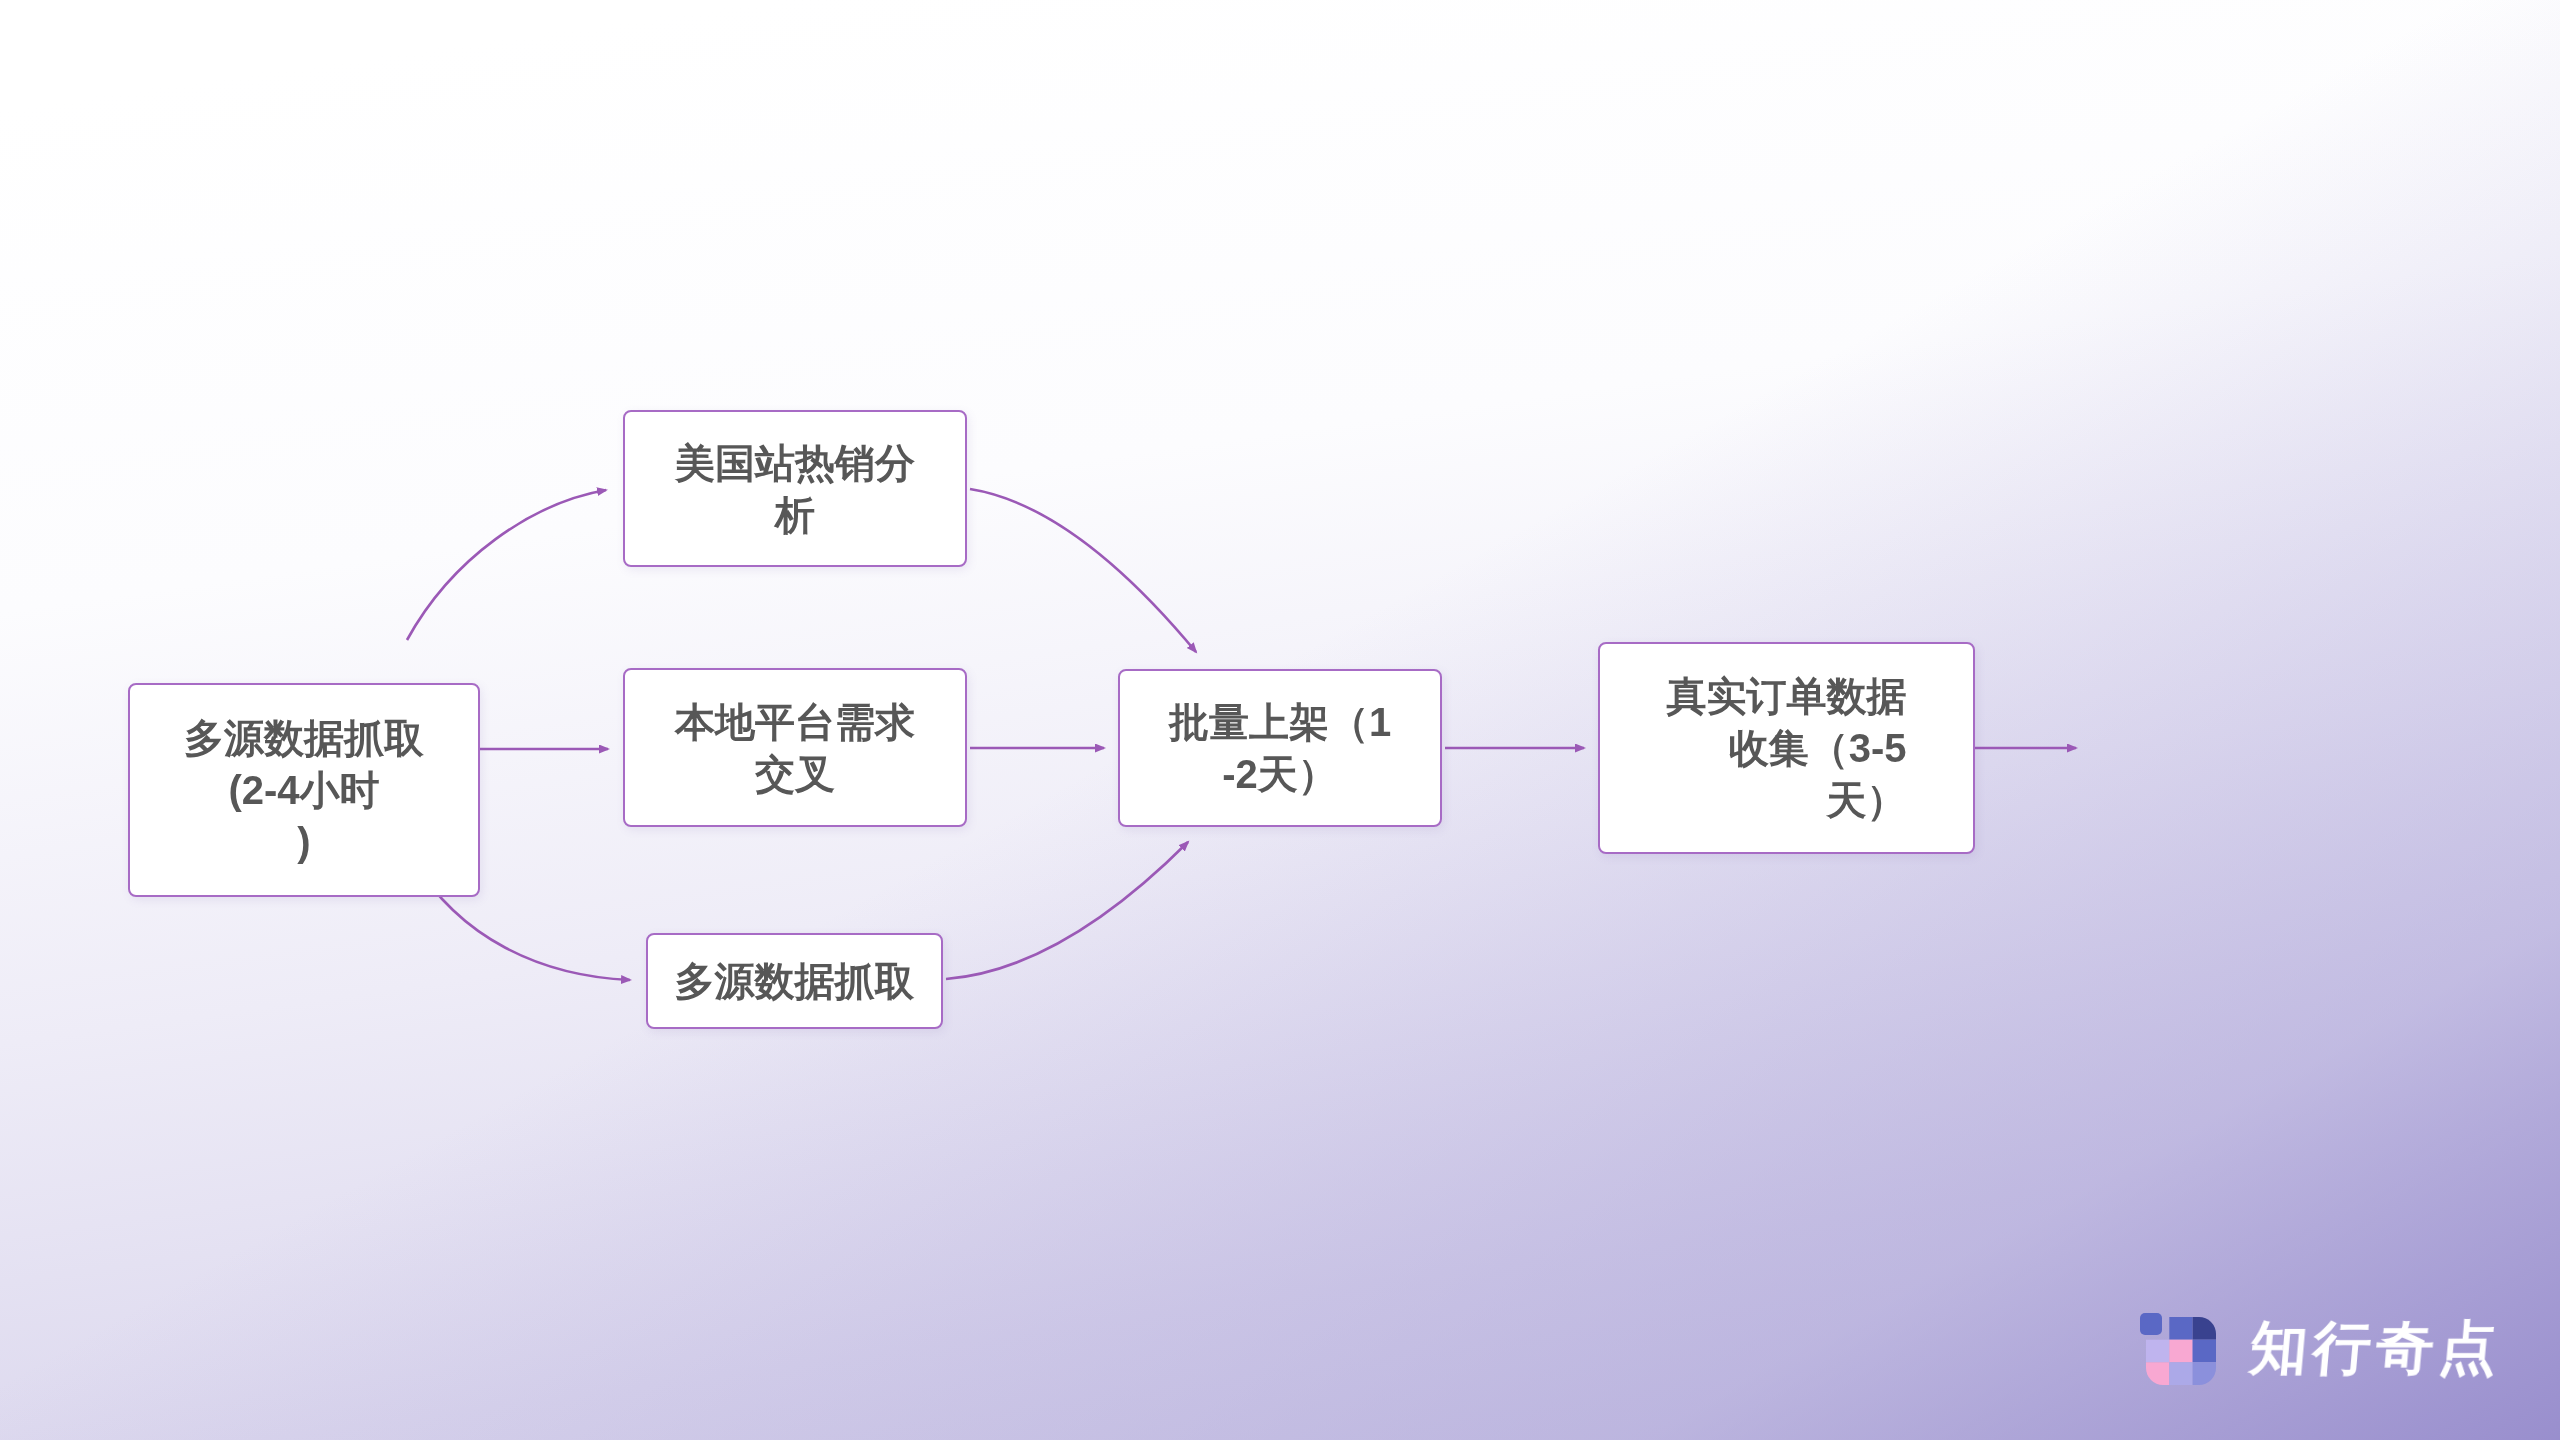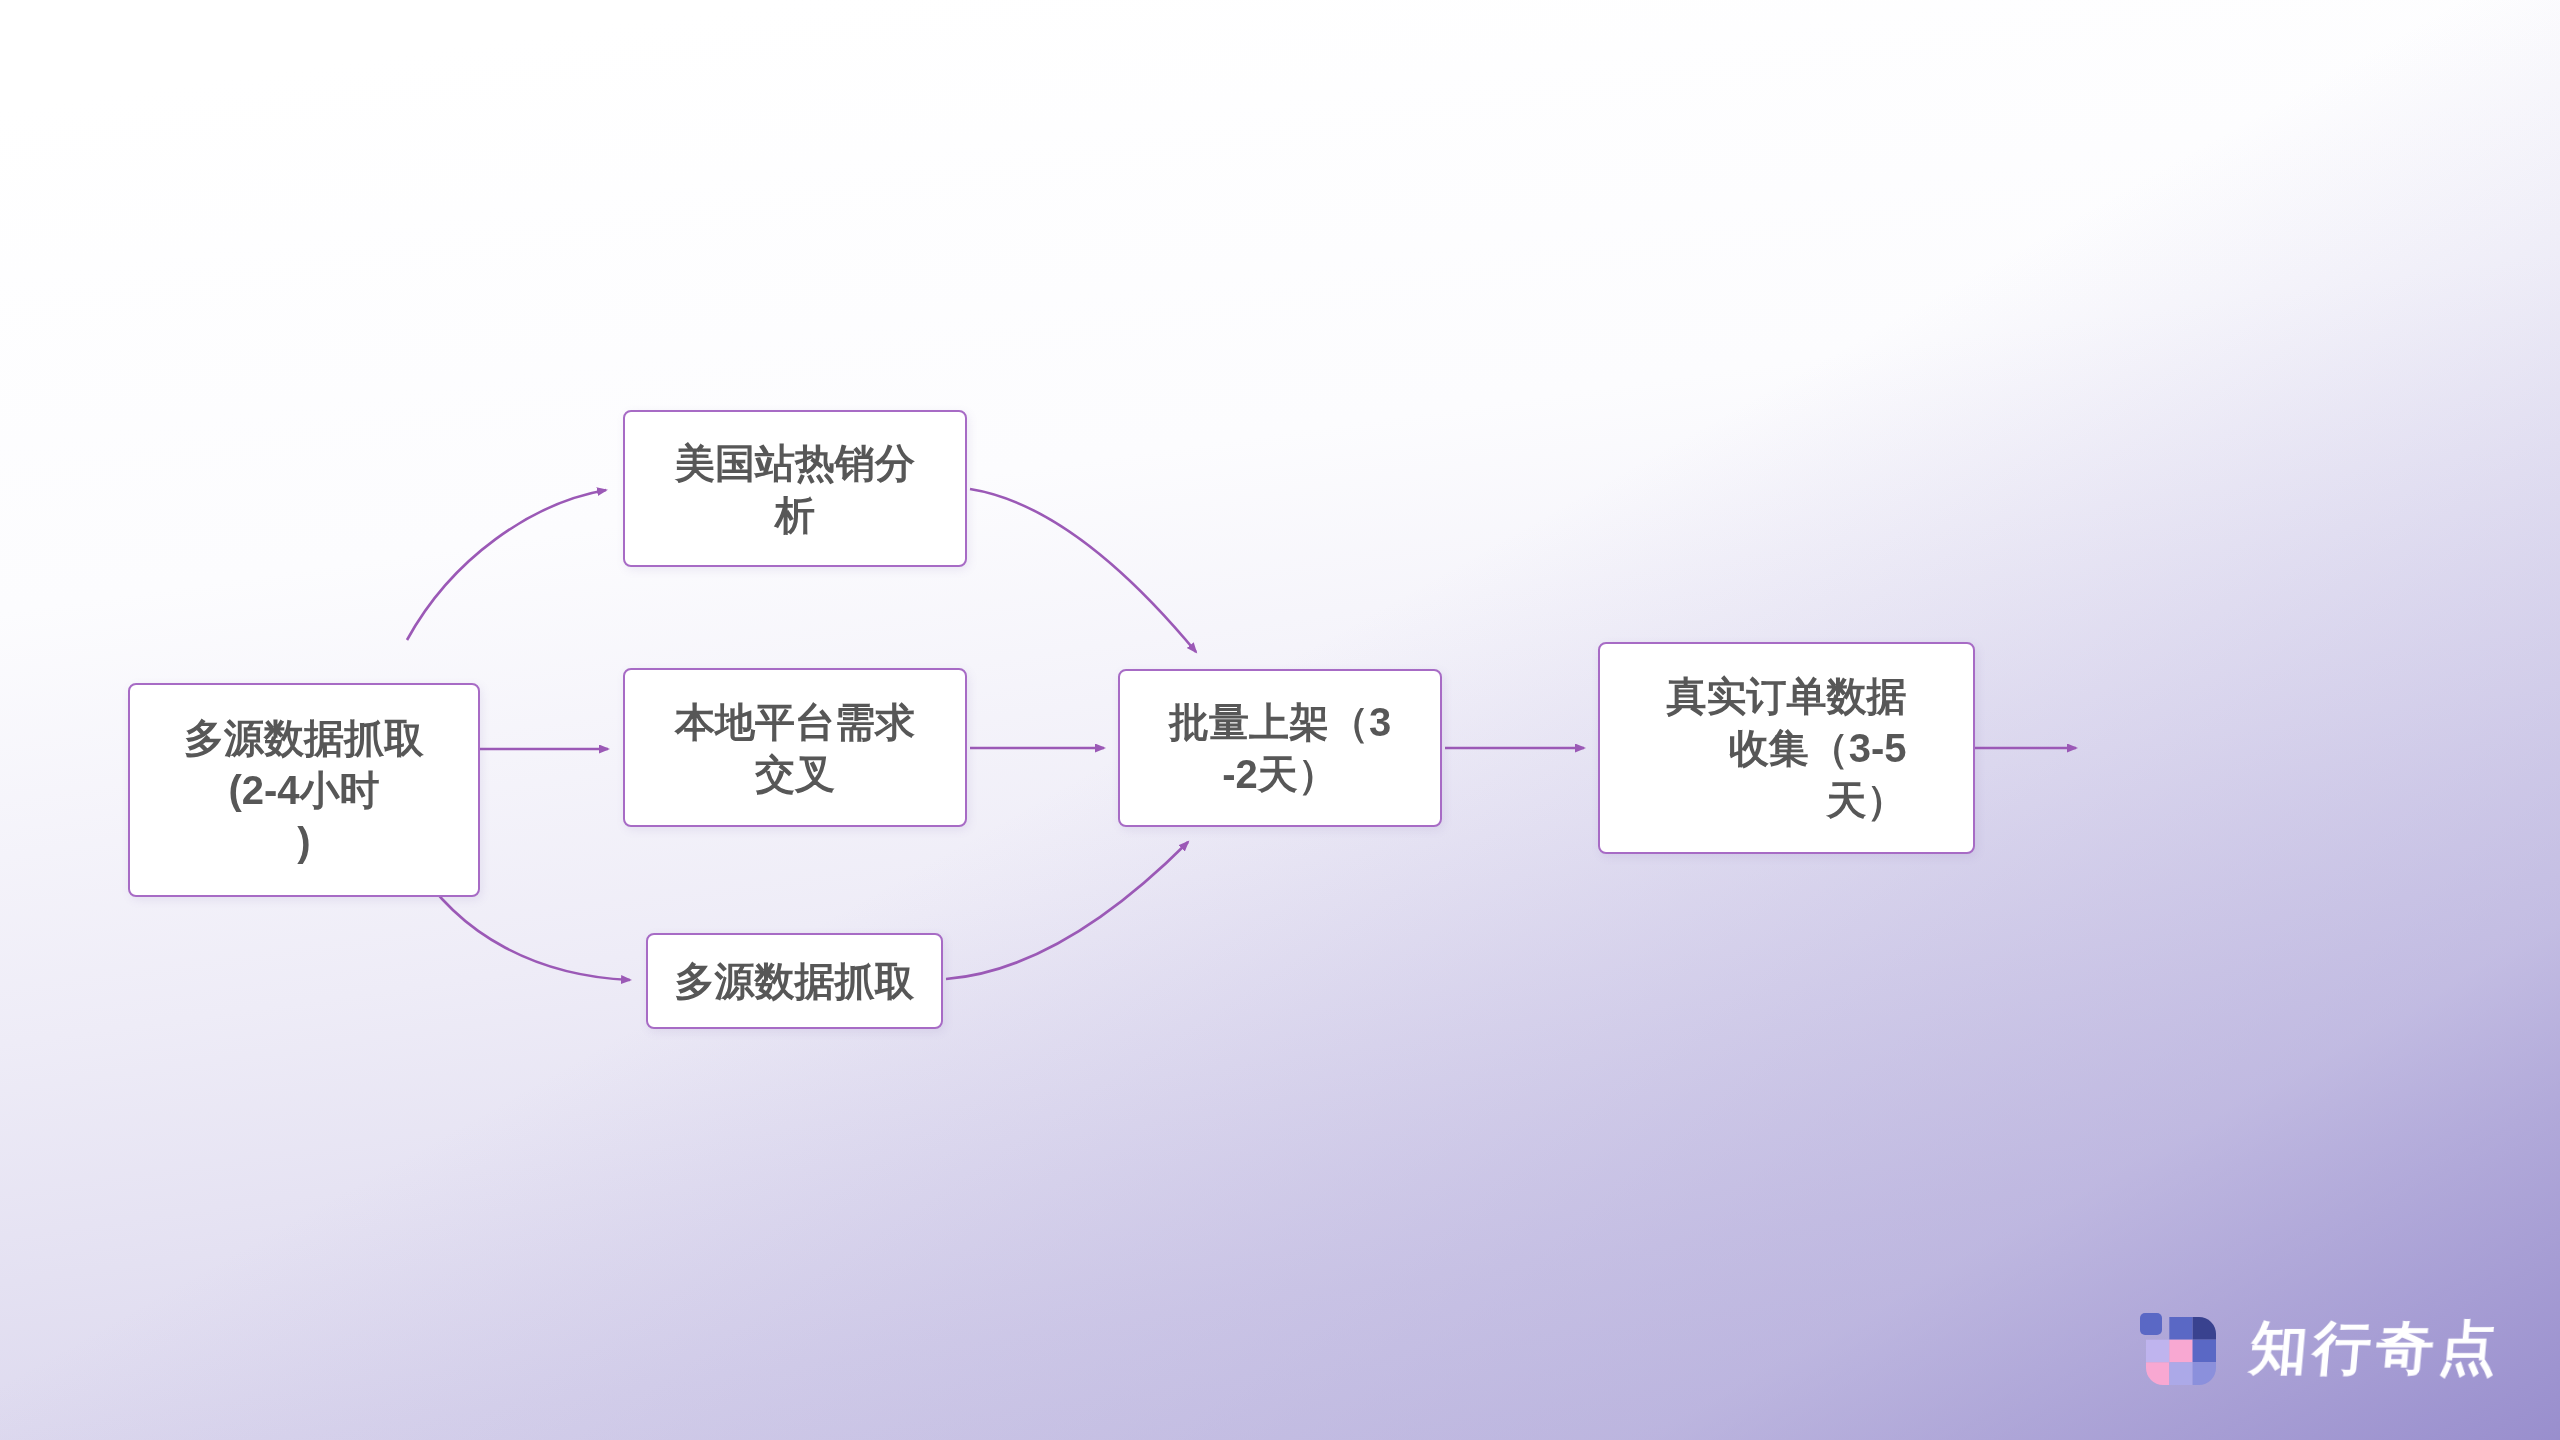--- a/index.html
+++ b/index.html
@@ -92,21 +92,21 @@
 )</div>
 
   <div class="node" id="node-us-hot-sale-analysis">美国站热销分
 析</div>
 
   <div class="node" id="node-local-platform-demand-cross">本地平台需求
 交叉</div>
 
   <div class="node" id="node-price-band-test">多源数据抓取</div>
 
-  <div class="node" id="node-batch-listing">批量上架（3
+  <div class="node" id="node-batch-listing">批量上架（1
 -2天）</div>
 
   <div class="node" id="node-real-order-data-collection">真实订单数据
 收集（3-5
 天）</div>
 
 
   <div id="brand">
     <svg id="brand-icon" width="76" height="72" viewBox="0 0 76 72" xmlns="http://www.w3.org/2000/svg" aria-hidden="true">
       <defs>

